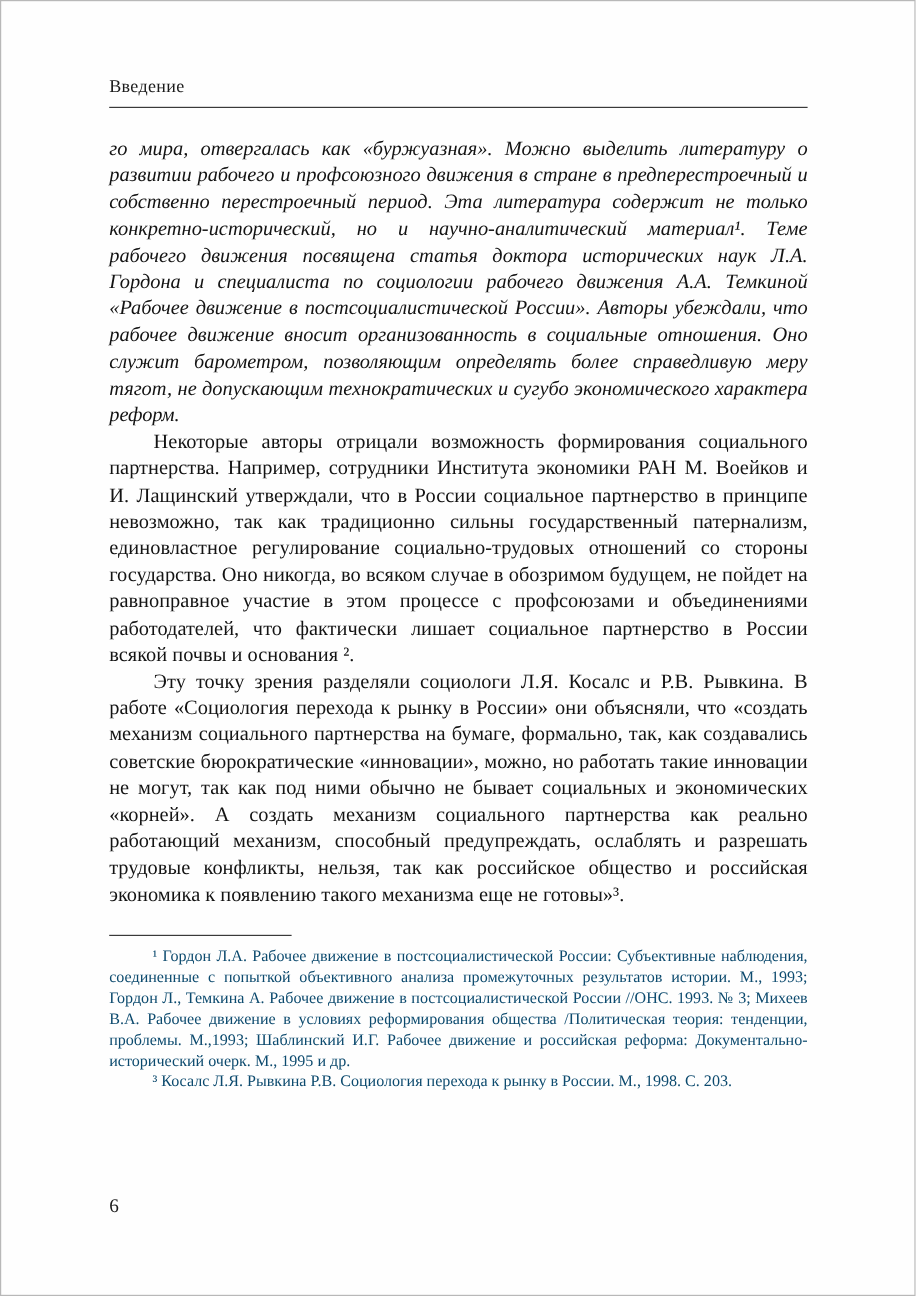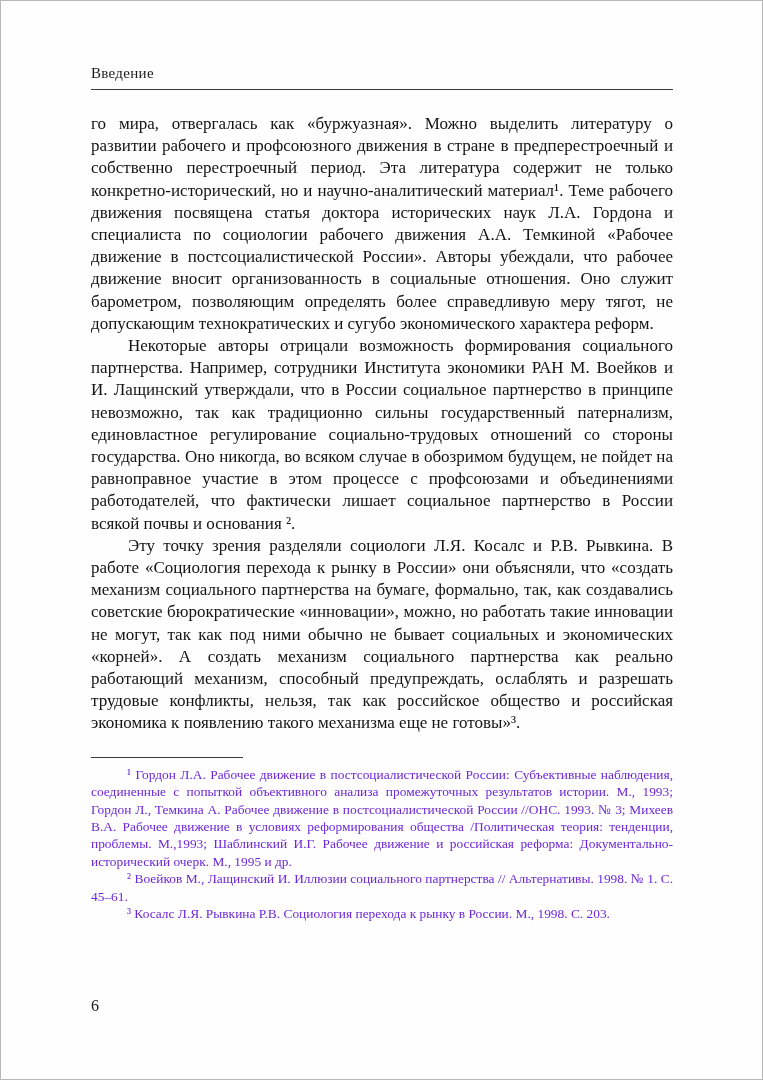--- a/index.html
+++ b/index.html
@@ -33,37 +33,38 @@
   .body-text p {
     margin: 0;
     font-size: 17px;
     line-height: 22.2px;
     text-align: justify;
     text-indent: 37px;
     color: #131313;
   }
   .body-text p.continuation {
     text-indent: 0;
+    font-style: italic;
   }
   .footnotes {
     margin-top: 22px;
   }
   .footnote-separator {
     width: 152px;
     height: 0;
     border-top: 1.1px solid #3a3a3a;
     margin-bottom: 8px;
   }
   .footnote {
     margin: 0;
     font-size: 13.4px;
     line-height: 17.4px;
     text-align: justify;
     text-indent: 36px;
-    color: #6d28d9;
+    color: #0c4a6e;
   }
   .page-number {
     position: absolute;
     left: 90px;
     bottom: 64px;
     font-size: 16px;
     color: #1b1b1b;
   }
 </style>
 </head>
@@ -75,19 +76,18 @@
 
   <div class="body-text">
     <p class="continuation">го мира, отвергалась как «буржуазная». Можно выделить литературу о развитии рабочего и профсоюзного движения в стране в предперестроечный и собственно перестроечный период. Эта литература содержит не только конкретно-исторический, но и научно-аналитический материал¹. Теме рабочего движения посвящена статья доктора исторических наук Л.А. Гордона и специалиста по социологии рабочего движения А.А. Темкиной «Рабочее движение в постсоциалистической России». Авторы убеждали, что рабочее движение вносит организованность в социальные отношения. Оно служит барометром, позволяющим определять более справедливую меру тягот, не допускающим технократических и сугубо экономического характера реформ.</p>
     <p>Некоторые авторы отрицали возможность формирования социального партнерства. Например, сотрудники Института экономики РАН М. Воейков и И. Лащинский утверждали, что в России социальное партнерство в принципе невозможно, так как традиционно сильны государственный патернализм, единовластное регулирование социально-трудовых отношений со стороны государства. Оно никогда, во всяком случае в обозримом будущем, не пойдет на равноправное участие в этом процессе с профсоюзами и объединениями работодателей, что фактически лишает социальное партнерство в России всякой почвы и основания ².</p>
     <p>Эту точку зрения разделяли социологи Л.Я. Косалс и Р.В. Рывкина. В работе «Социология перехода к рынку в России» они объясняли, что «создать механизм социального партнерства на бумаге, формально, так, как создавались советские бюрократические «инновации», можно, но работать такие инновации не могут, так как под ними обычно не бывает социальных и экономических «корней». А создать механизм социального партнерства как реально работающий механизм, способный предупреждать, ослаблять и разрешать трудовые конфликты, нельзя, так как российское общество и российская экономика к появлению такого механизма еще не готовы»³.</p>
   </div>
 
   <div class="footnotes">
     <div class="footnote-separator"></div>
     <p class="footnote">¹ Гордон Л.А. Рабочее движение в постсоциалистической России: Субъективные наблюдения, соединенные с попыткой объективного анализа промежуточных результатов истории. М., 1993; Гордон Л., Темкина А. Рабочее движение в постсоциалистической России //ОНС. 1993. № 3; Михеев В.А. Рабочее движение в условиях реформирования общества /Политическая теория: тенденции, проблемы. М.,1993; Шаблинский И.Г. Рабочее движение и российская реформа: Документально-исторический очерк. М., 1995 и др.</p>
-    <p class="footnote">² Воейков М., Лащинский И. Иллюзии социального партнерства // Альтернативы. 1998. № 1. С. 45–61.</p>
     <p class="footnote">³ Косалс Л.Я. Рывкина Р.В. Социология перехода к рынку в России. М., 1998. С. 203.</p>
   </div>
 
   <div class="page-number">6</div>
 
 </div>
 
 </body></html>

